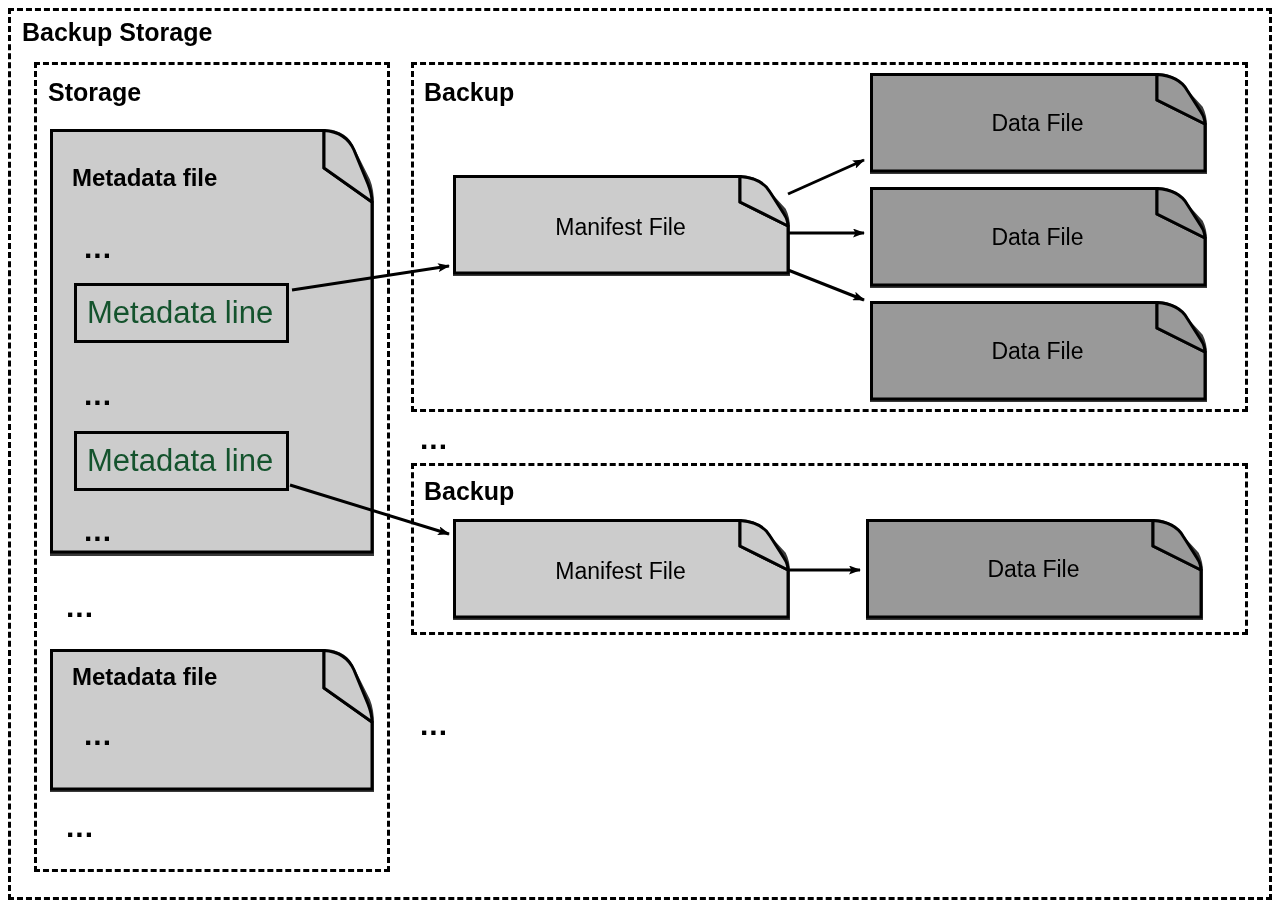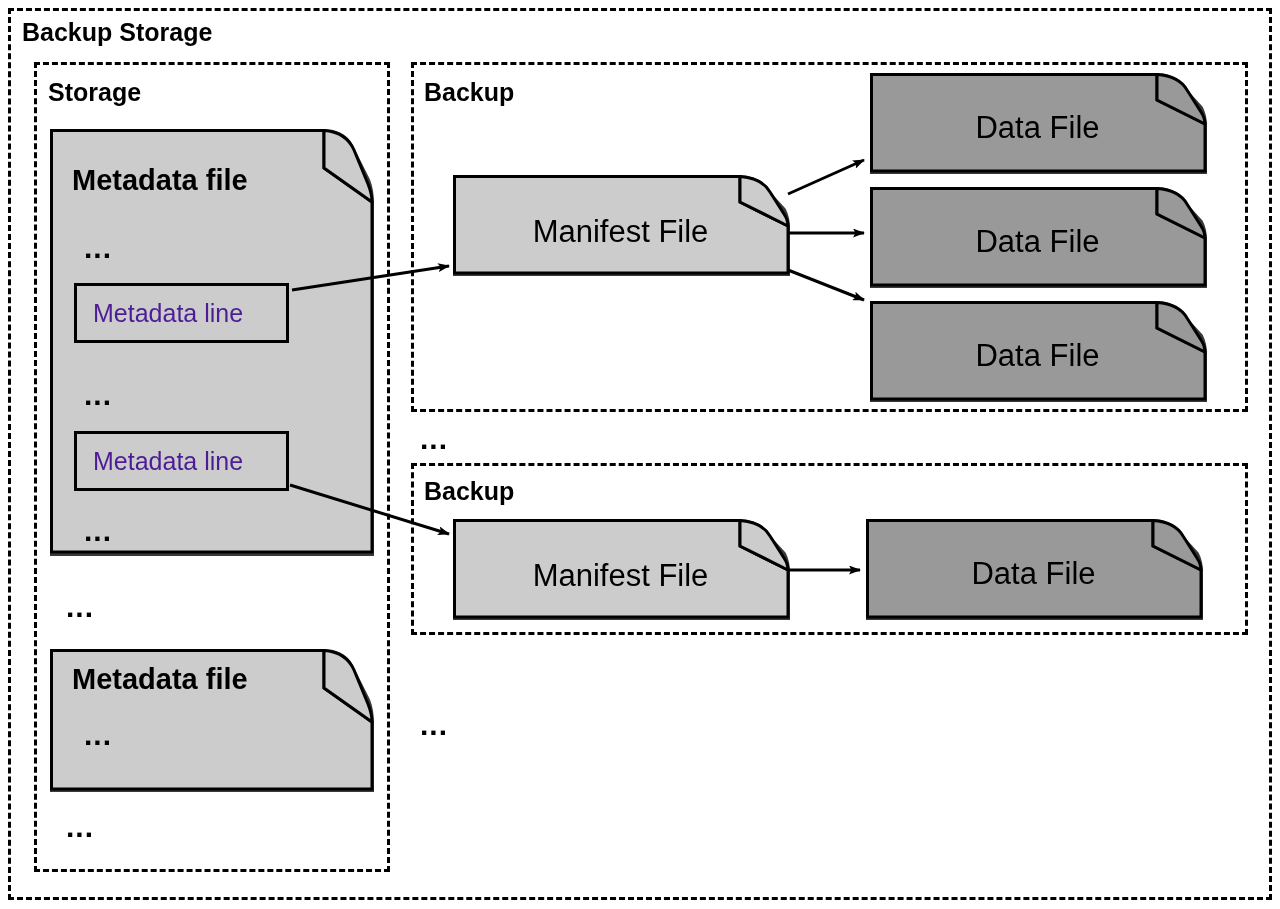--- a/index.html
+++ b/index.html
@@ -49,47 +49,47 @@
   .filenode svg {
     display: block;
     position: absolute;
     left: 0;
     top: 0;
     overflow: visible;
   }
   .file-title {
     position: absolute;
     font-weight: bold;
-    font-size: 29px;
+    font-size: 24px;
     color: #000000;
     line-height: 1;
     white-space: nowrap;
   }
   .file-center-label {
     position: absolute;
-    font-size: 31px;
+    font-size: 23px;
     color: #000000;
     line-height: 1;
     white-space: nowrap;
     text-align: center;
     left: 0;
     right: 0;
   }
   .mline {
     position: absolute;
     border: 3px solid #000000;
     background: #cccccc;
     box-sizing: border-box;
     display: flex;
     align-items: center;
   }
   .mline span {
-    font-size: 25px;
-    color: #4c1d95;
-    padding-left: 16px;
+    font-size: 31px;
+    color: #14532d;
+    padding-left: 10px;
     white-space: nowrap;
   }
   .file-inner-ellipsis {
     position: absolute;
     font-weight: bold;
     font-size: 30px;
     color: #000000;
     line-height: 1;
     letter-spacing: 1px;
   }

